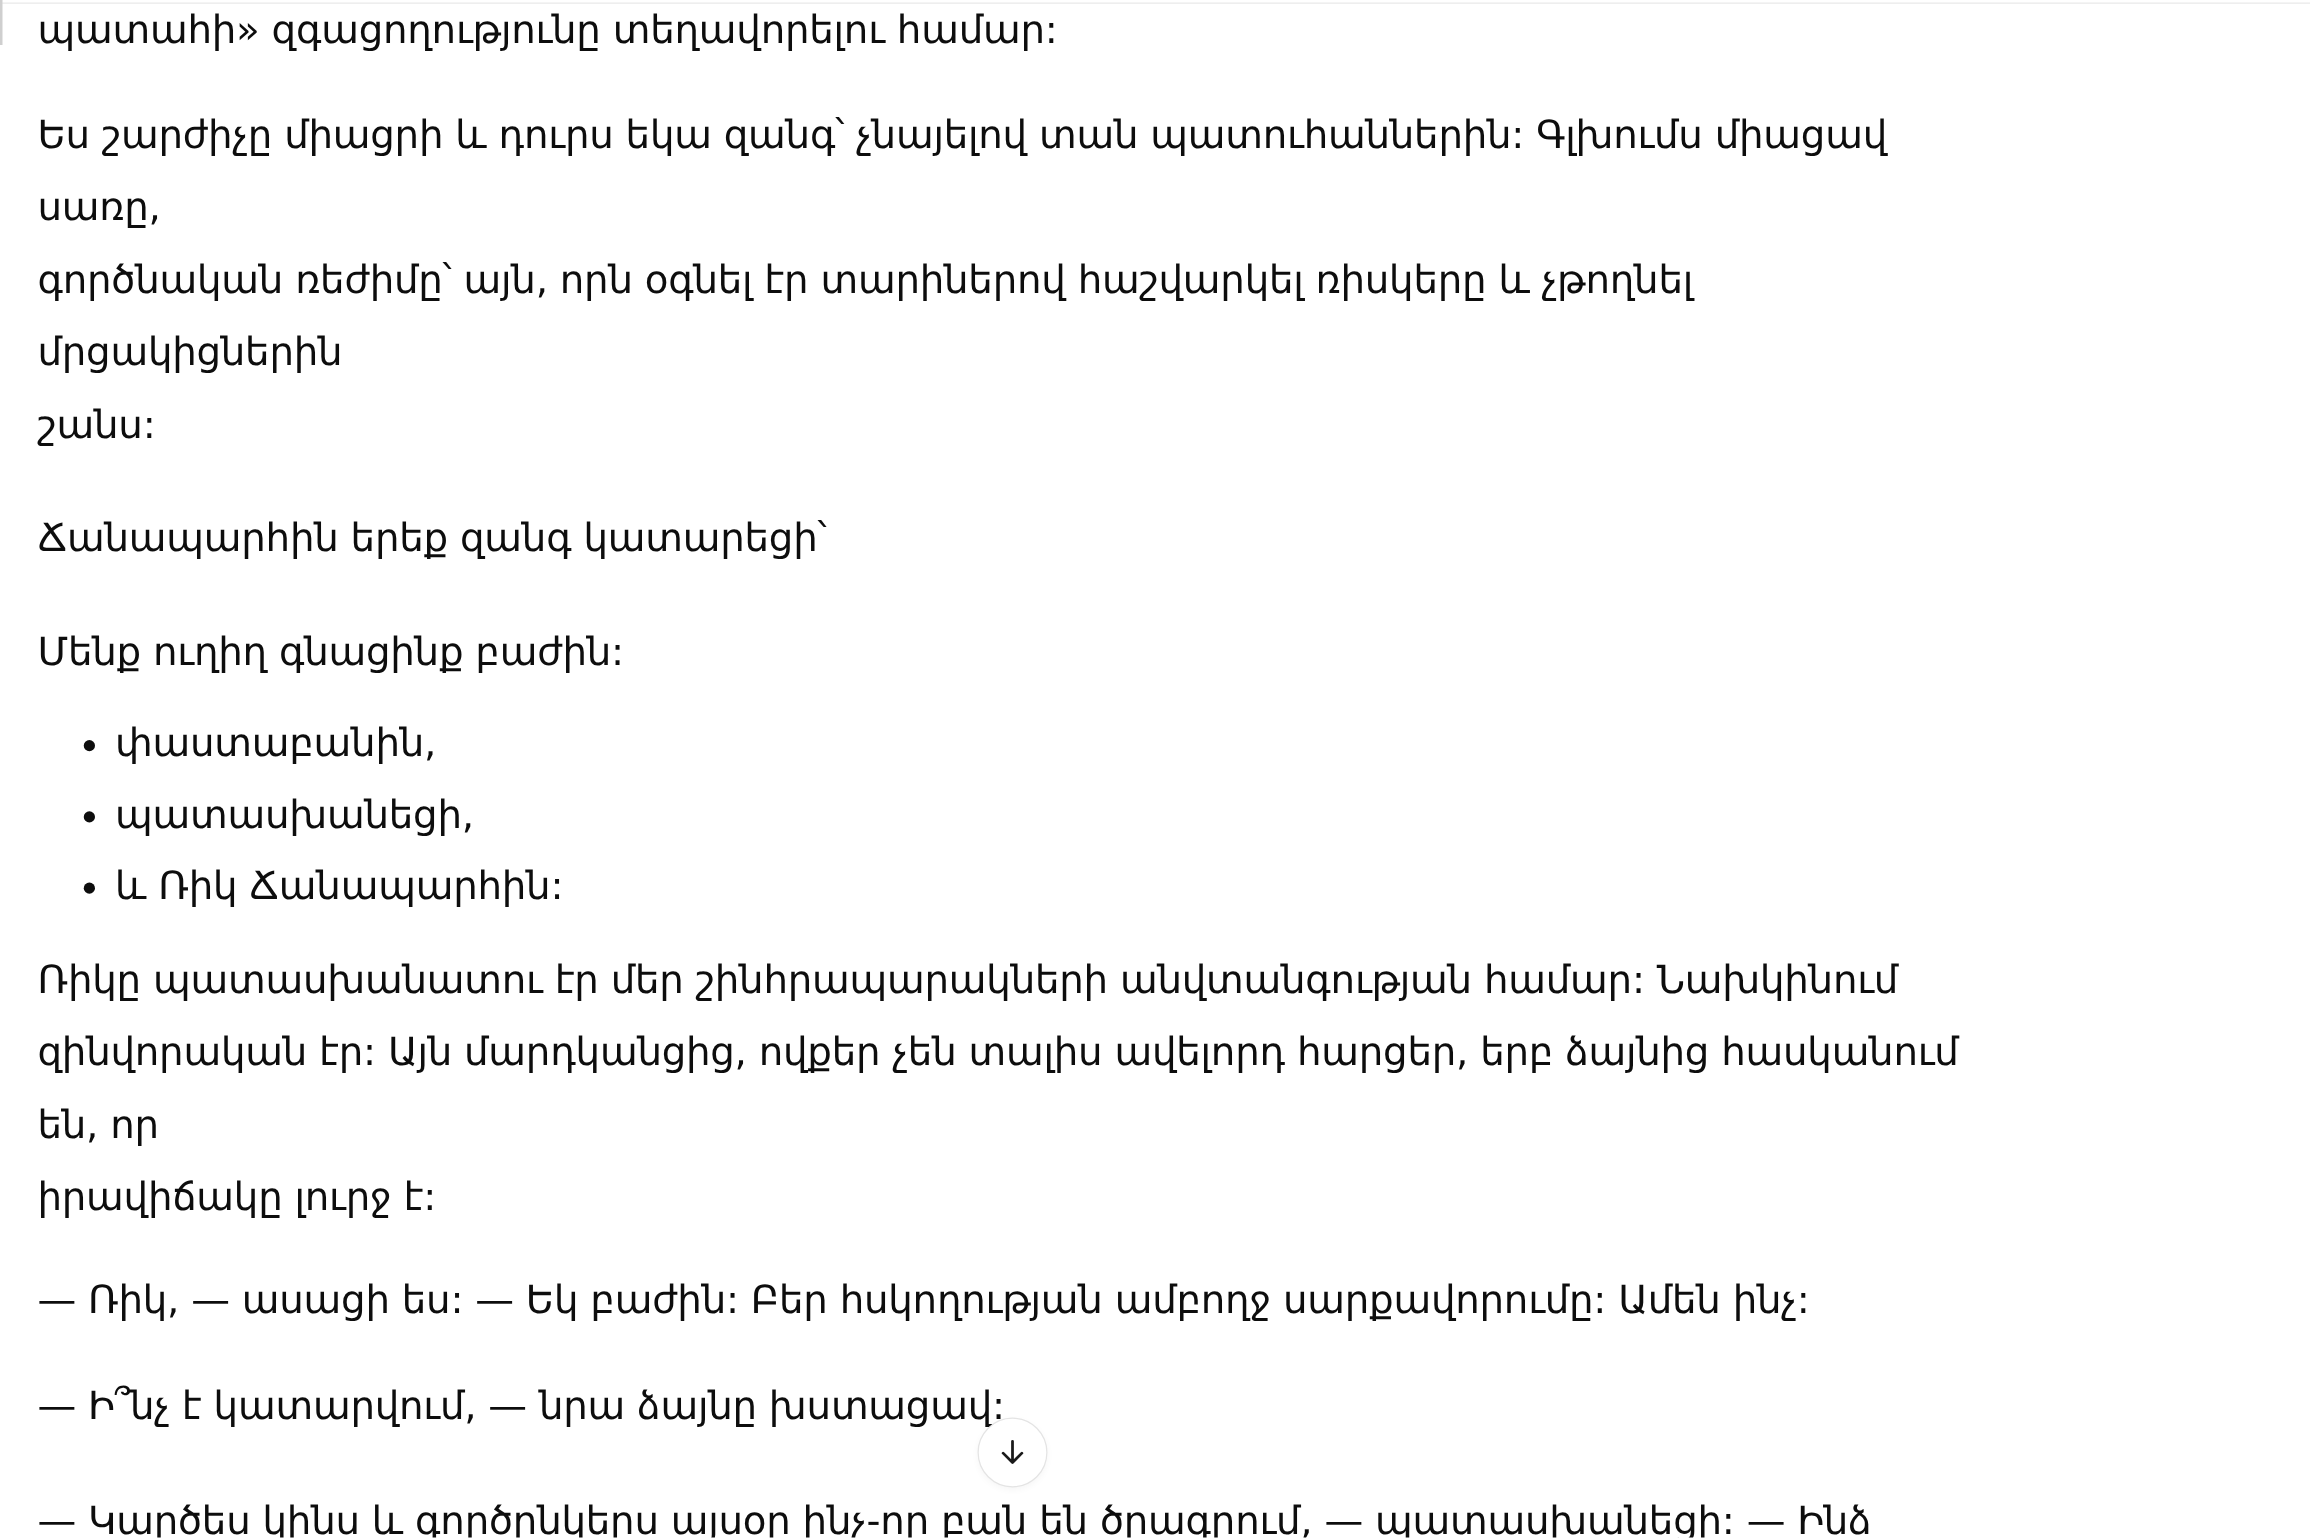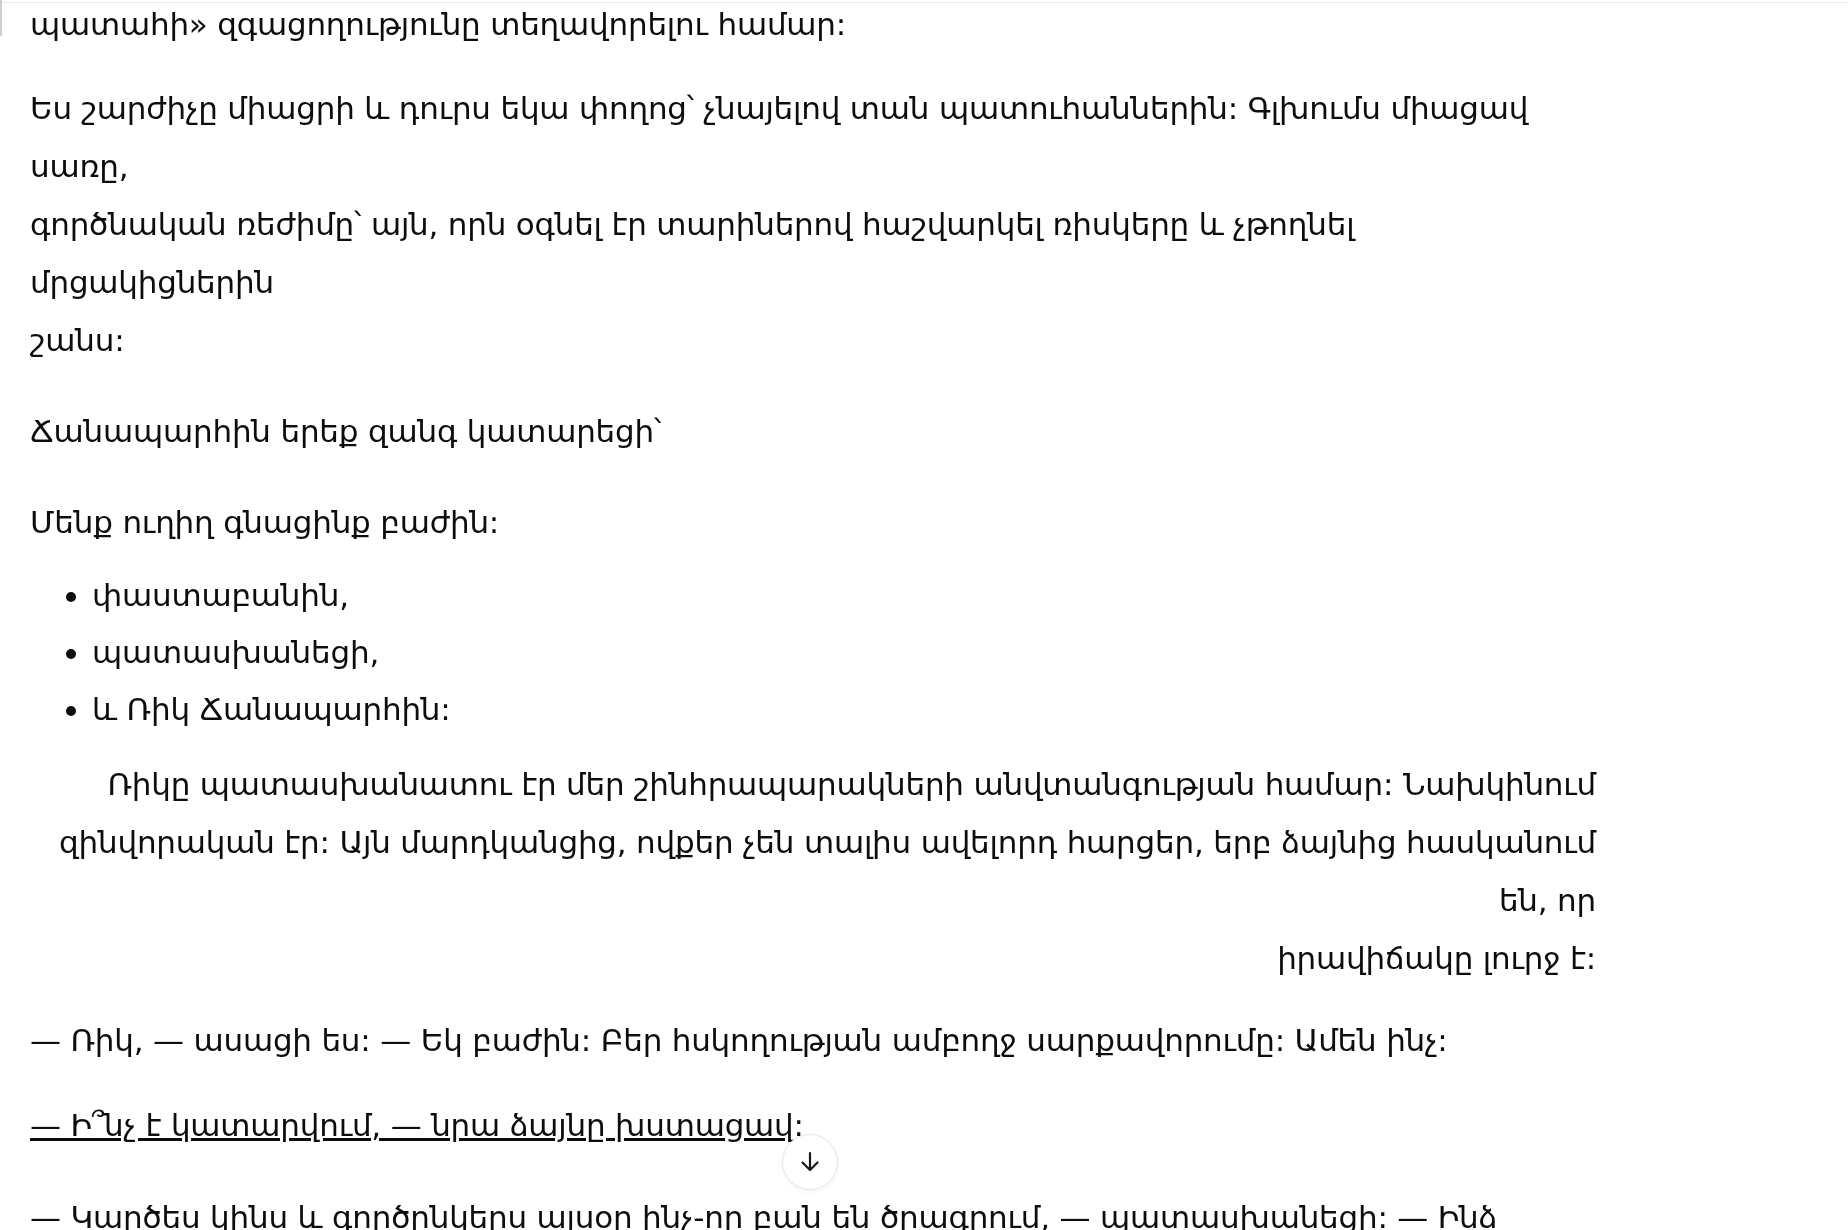--- a/index.html
+++ b/index.html
@@ -49,23 +49,23 @@
   .p3 { margin-top: 33px; }
   .p4 { margin-top: 33px; }
   .bullets {
     margin: 16px 0 0 0;
     padding-left: 62px;
     list-style: disc outside;
   }
   .bullets li {
     line-height: 57px;
   }
-  .p5 { margin-top: 17px; text-align: right; }
+  .p5 { margin-top: 17px; }
   .p6 { margin-top: 24px; }
-  .p7 { margin-top: 27px; text-decoration: underline; }
+  .p7 { margin-top: 27px; }
   .p8 { margin-top: 34px; }
   .scroll-down {
     position: absolute;
     left: 782px;
     top: 1134px;
     width: 56px;
     height: 56px;
     border-radius: 50%;
     background: #ffffff;
     border: 1px solid #e4e4e4;
@@ -83,21 +83,21 @@
   }
 </style>
 </head>
 <body>
 
 <div class="top-border"></div>
 <div class="left-tick"></div>
 
 <main class="content">
   <p class="para p1">պատահի» զգացողությունը տեղավորելու համար:</p>
-  <p class="para p2">Ես շարժիչը միացրի և դուրս եկա փողոց՝ չնայելով տան պատուհաններին: Գլխումս միացավ սառը,
+  <p class="para p2">Ես շարժիչը միացրի և դուրս եկա զանգ՝ չնայելով տան պատուհաններին: Գլխումս միացավ սառը,
 գործնական ռեժիմը՝ այն, որն օգնել էր տարիներով հաշվարկել ռիսկերը և չթողնել մրցակիցներին
 շանս:</p>
   <p class="para p4">Ճանապարհին երեք զանգ կատարեցի՝</p>
   <p class="para p3">Մենք ուղիղ գնացինք բաժին:</p>
   <ul class="bullets">
     <li>փաստաբանին,</li>
     <li>պատասխանեցի,</li>
     <li>և Ռիկ Ճանապարհին:</li>
   </ul>
   <p class="para p5">Ռիկը պատասխանատու էր մեր շինհրապարակների անվտանգության համար: Նախկինում

